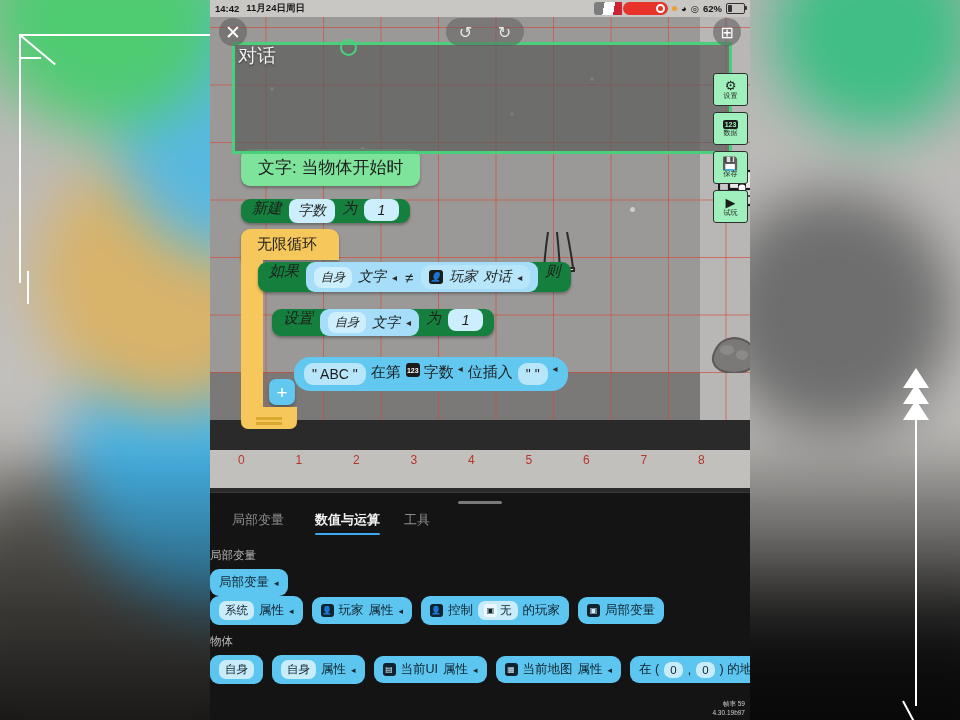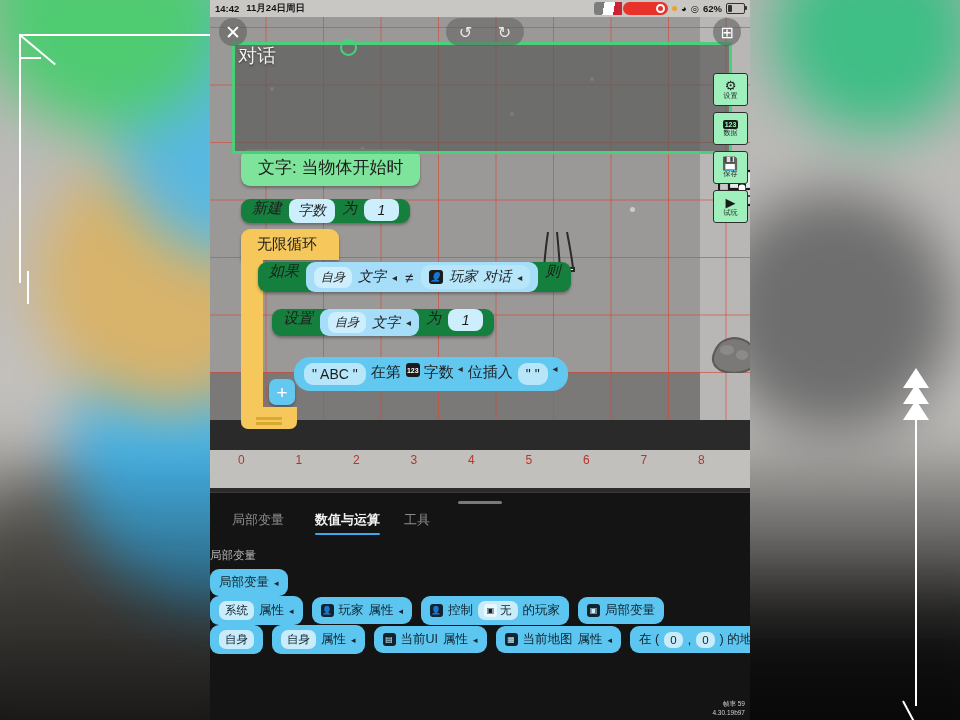--- a/index.html
+++ b/index.html
@@ -367,20 +367,21 @@
             <span class="pico">👤</span>
             <span>控制</span>
             <span class="pslot"><span class="pico light">▣</span>无</span>
             <span>的玩家</span>
           </div>
           <div class="pblk">
             <span class="pico">▣</span>
             <span>局部变量</span>
           </div>
         </div>
+        <div class="sec-title">物体</div>
         <div class="row">
           <div class="pblk">
             <span class="pslot">自身</span>
           </div>
           <div class="pblk">
             <span class="pslot">自身</span>
             <span>属性</span>
             <span class="pcaret">◂</span>
           </div>
           <div class="pblk">

